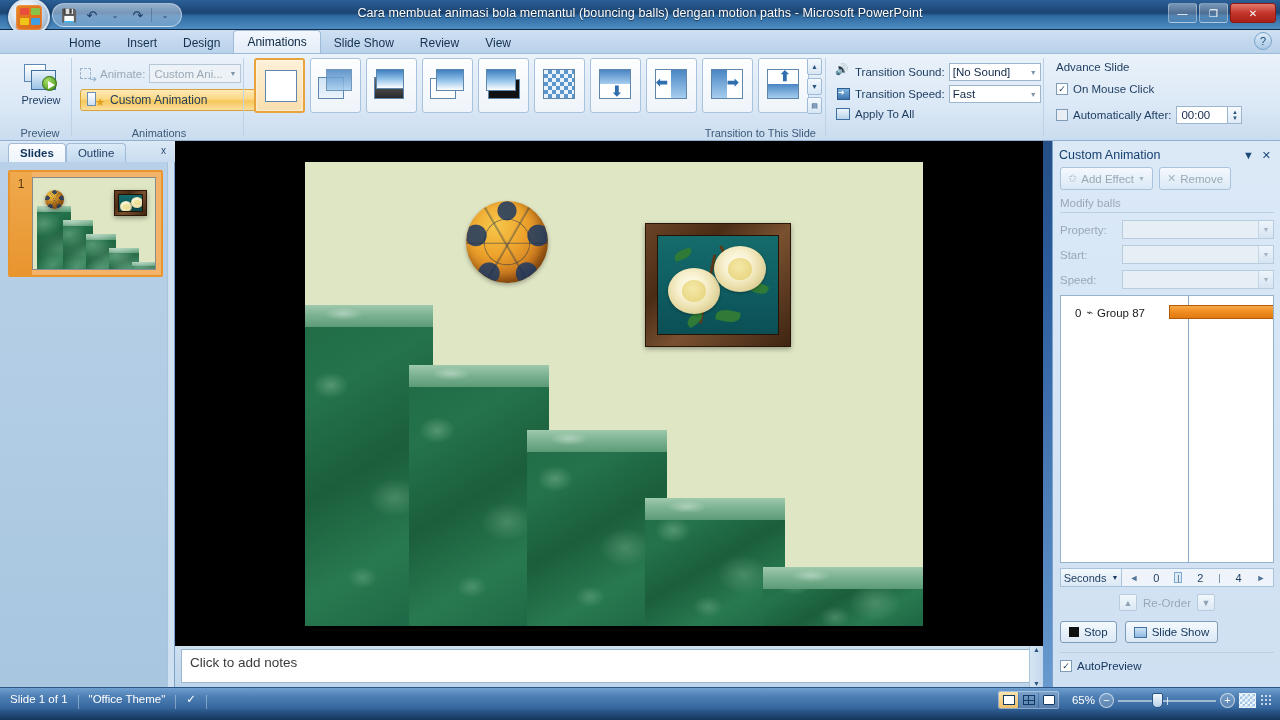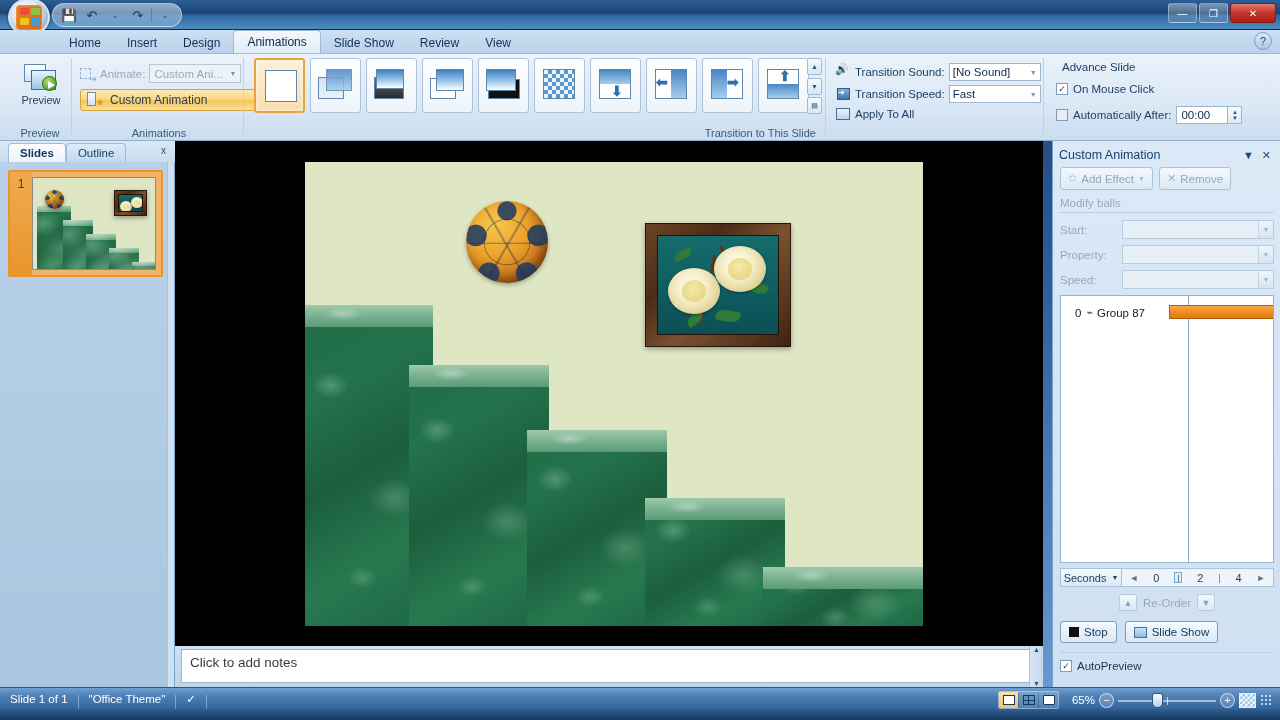--- a/index.html
+++ b/index.html
@@ -236,21 +236,21 @@
     background: linear-gradient(180deg,#ecf4fb,#b9d4ec); border:1px solid #3f6f9f;
   }
   .opt-combo {
     width: 92px; height: 18px; background: #ffffff; border: 1px solid #9cb6cd;
     display: flex; align-items: center; justify-content: space-between;
     padding: 0 3px; font-size: 11.5px; color: #10294a;
   }
 
   
   #g-adv { left: 1050px; width: 215px; }
-  .adv-title { position: absolute; left: 6px; top: 7px; font-size: 11.5px; color: #1b3b5f; margin-left: 6px; }
+  .adv-title { position: absolute; left: 6px; top: 7px; font-size: 11.5px; color: #1b3b5f; }
   .adv-row { position: absolute; left: 6px; display: flex; align-items: center; gap: 5px; font-size: 11.5px; color:#1b3b5f; }
   .cb {
     width: 12px; height: 12px; background: #fff; border: 1px solid #7f9cb8;
     display: flex; align-items: center; justify-content: center;
     font-size: 9px; color: #1b3b5f; line-height: 1;
   }
   .cb.off { background: #e8eef4; }
   .spin-box {
     width: 52px; height: 18px; background: #fff; border: 1px solid #9cb6cd;
     display: flex; align-items: center; padding-left: 4px; font-size: 11.5px; color:#10294a;
@@ -547,20 +547,21 @@
     background-size: 4px 4px; }
   .bottom-frame { position:absolute; left:0; top:709px; width:1280px; height:11px;
     background: linear-gradient(180deg,#2f5f93, #14365c); }
 </style>
 </head>
 <body>
 
 <div id="app">
 
   <div class="titlebar">
+    <div class="titlebar-text">Cara membuat animasi bola memantul (bouncing balls) dengan motion paths  -  Microsoft PowerPoint</div>
 
     <div class="office-orb">
       <div class="orb-inner"></div>
     </div>
 
     <div class="qat">
       <div class="qat-btn">💾</div>
       <div class="qat-btn">↶</div>
       <div class="qat-btn" style="font-size:8px">⌄</div>
       <div class="qat-btn">↷</div>
@@ -868,27 +869,27 @@
         <div class="tp-btn">
           <span class="ic">✕</span>
           <span>Remove</span>
         </div>
       </div>
 
       <div class="tp-section">Modify balls</div>
       <div class="tp-hr"></div>
 
       <div class="tp-field">
-        <div class="tp-flabel">Start:</div>
+        <div class="tp-flabel">Property:</div>
         <div class="tp-input">
           <div class="dd">▼</div>
         </div>
       </div>
       <div class="tp-field">
-        <div class="tp-flabel">Property:</div>
+        <div class="tp-flabel">Start:</div>
         <div class="tp-input">
           <div class="dd">▼</div>
         </div>
       </div>
       <div class="tp-field">
         <div class="tp-flabel">Speed:</div>
         <div class="tp-input">
           <div class="dd">▼</div>
         </div>
       </div>

